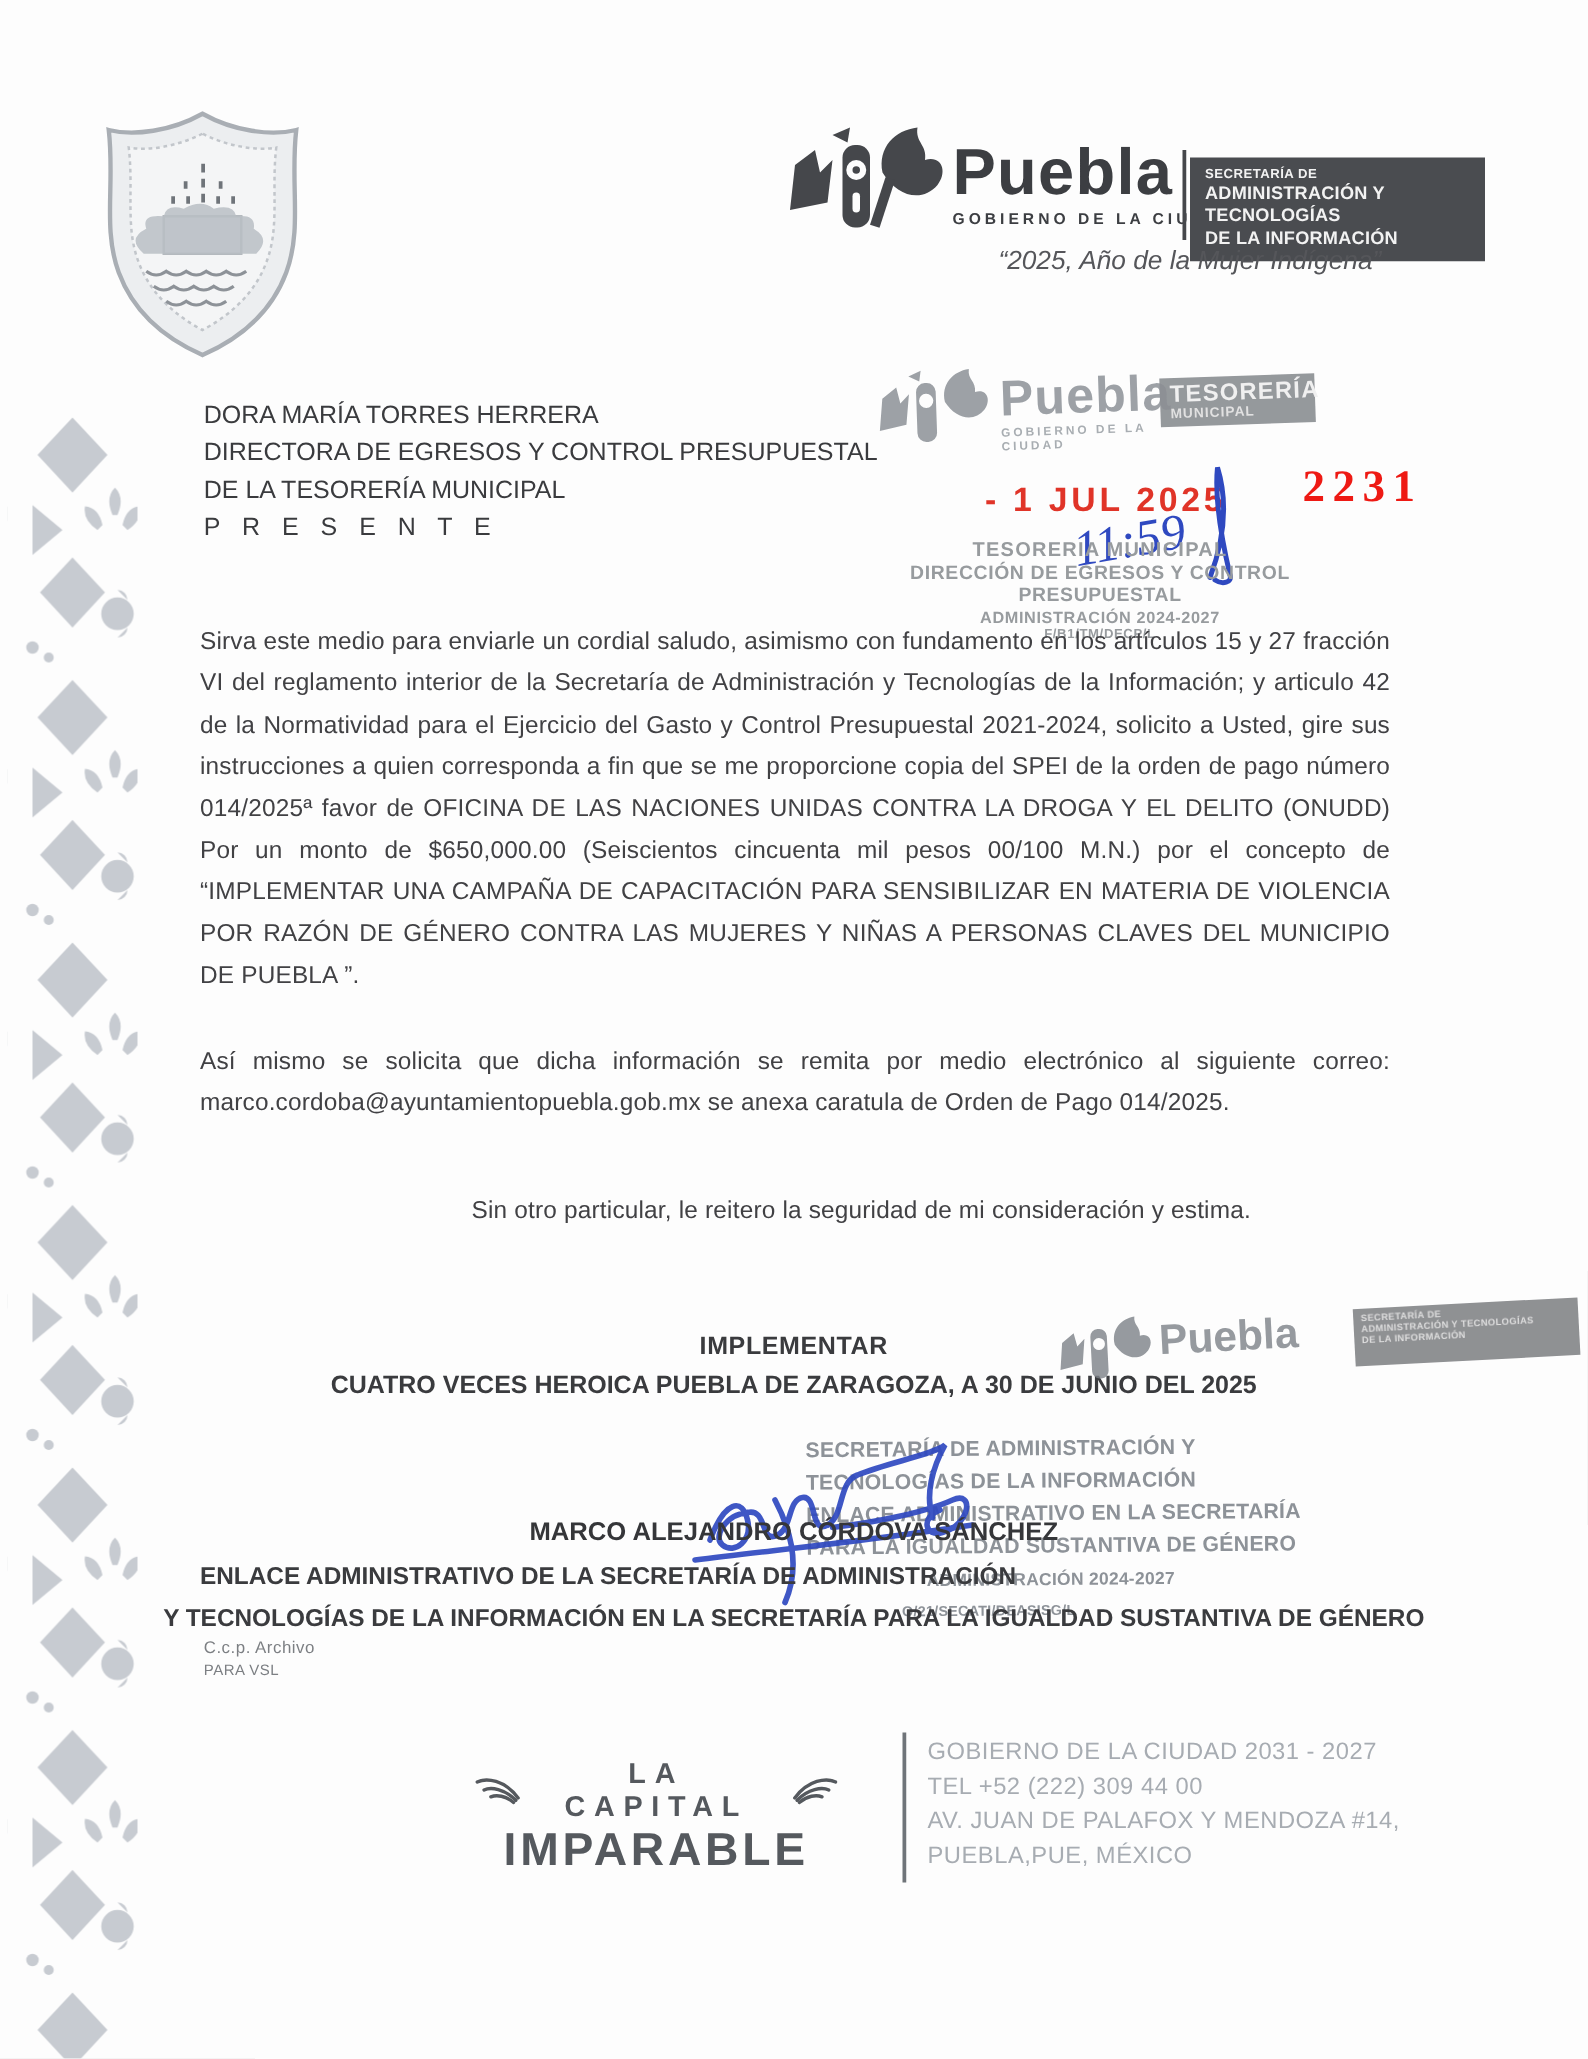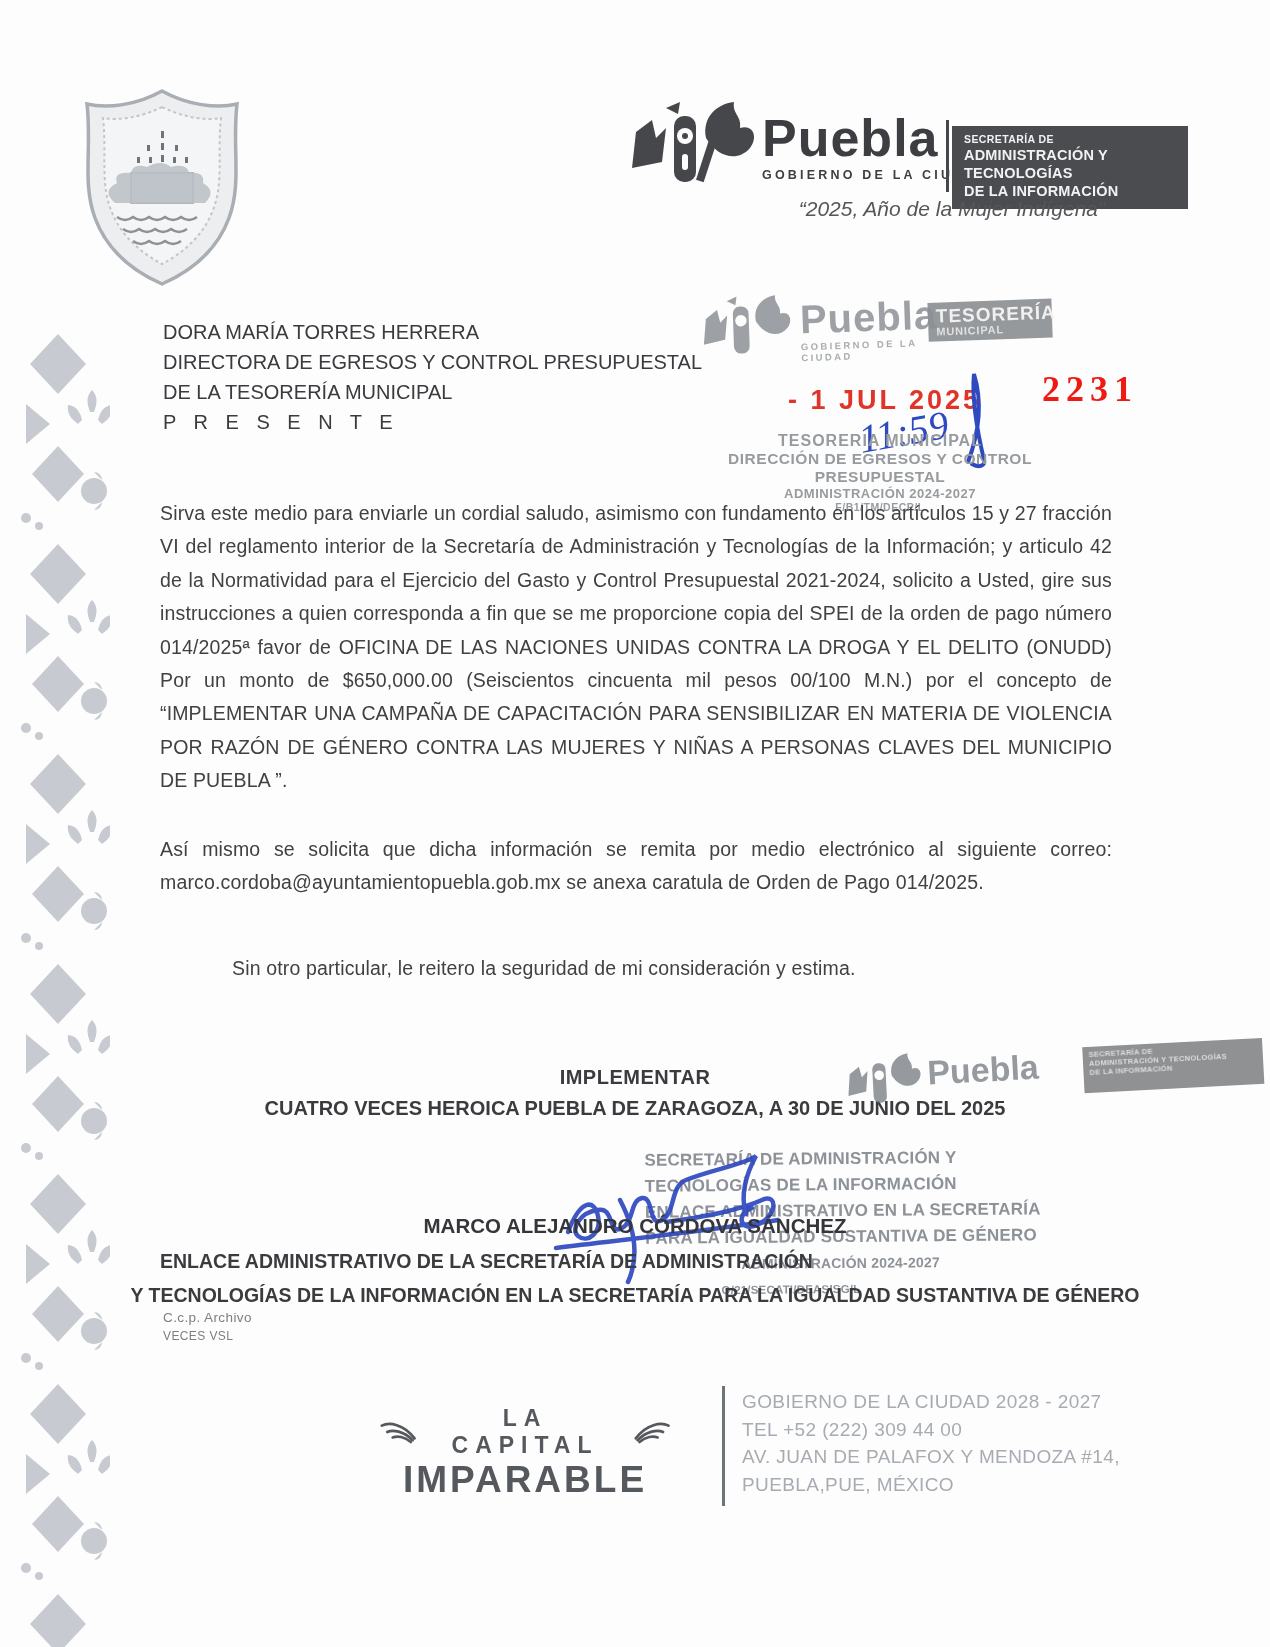--- a/index.html
+++ b/index.html
@@ -159,21 +159,21 @@
   <div class="abs unit-lines" style="left:700px;top:432px;width:360px;">
     <div class="u1">TESORERIA MUNICIPAL</div>
     <div class="u2">DIRECCIÓN DE EGRESOS Y CONTROL</div>
     <div class="u3">PRESUPUESTAL</div>
     <div class="u4">ADMINISTRACIÓN 2024-2027</div>
     <div class="u5">F/B1/TM/DECP/L</div>
   </div>
 
   <div class="abs para" style="left:160px;top:497px;width:952px;">Sirva este medio para enviarle un cordial saludo, asimismo con fundamento en los artículos 15 y 27 fracción VI del reglamento interior de la Secretaría de Administración y Tecnologías de la Información; y articulo 42 de la Normatividad para el Ejercicio del Gasto y Control Presupuestal 2021-2024, solicito a Usted, gire sus instrucciones a quien corresponda a fin que se me proporcione copia del SPEI de la orden de pago número 014/2025ª favor de OFICINA DE LAS NACIONES UNIDAS CONTRA LA DROGA Y EL DELITO (ONUDD) Por un monto de $650,000.00 (Seiscientos cincuenta mil pesos 00/100 M.N.) por el concepto de “IMPLEMENTAR UNA CAMPAÑA DE CAPACITACIÓN PARA SENSIBILIZAR EN MATERIA DE VIOLENCIA POR RAZÓN DE GÉNERO CONTRA LAS MUJERES Y NIÑAS A PERSONAS CLAVES DEL MUNICIPIO DE PUEBLA ”.</div>
   <div class="abs para" style="left:160px;top:833px;width:952px;">Así mismo se solicita que dicha información se remita por medio electrónico al siguiente correo: marco.cordoba@ayuntamientopuebla.gob.mx se anexa caratula de Orden de Pago 014/2025.</div>
-  <div class="abs para" style="left:232px;top:952px;width:880px;text-align:left;">Sin otro particular, le reitero la seguridad de mi consideración y estima.</div>
+  <div class="abs para" style="left:249px;top:952px;width:880px;text-align:center;">Sin otro particular, le reitero la seguridad de mi consideración y estima.</div>
 
   <div class="abs atentamente" style="left:160px;top:1066px;width:950px;text-align:center;">IMPLEMENTAR</div>
   <div class="abs place-date" style="left:160px;top:1097px;width:950px;text-align:center;">CUATRO VECES HEROICA PUEBLA DE ZARAGOZA, A 30 DE JUNIO DEL 2025</div>
 
   <div class="abs" style="left:840px;top:1050px;transform:rotate(-3deg);opacity:.8;">
     <svg style="position:absolute;left:0;top:4px;" width="84" height="56" viewBox="0 0 140 92">
       <g fill="#7d8288">
         <path d="M14 34 L30 22 L34 40 L44 30 L40 64 L10 70 Z"></path>
         <rect x="52" y="18" width="22" height="66" rx="10"></rect>
         <circle cx="63" cy="38" r="8" fill="#fdfdfd"></circle>
@@ -207,21 +207,21 @@
       <path d="M6 108 C70 100 150 92 228 80"></path>
     </g>
   </svg>
 
   <div class="abs signer-name" style="left:160px;top:1214px;width:950px;text-align:center;">MARCO ALEJANDRO CÓRDOVA SÁNCHEZ</div>
   <div class="abs signer-title" style="left:160px;top:1250px;width:950px;">ENLACE ADMINISTRATIVO DE LA SECRETARÍA DE ADMINISTRACIÓN</div>
   <div class="abs signer-title" style="left:90px;top:1284px;width:1090px;text-align:center;">Y TECNOLOGÍAS DE LA INFORMACIÓN EN LA SECRETARÍA PARA LA IGUALDAD SUSTANTIVA DE GÉNERO</div>
 
   <div class="abs cc" style="left:163px;top:1310px;">
     <div>C.c.p. Archivo</div>
-    <div style="font-size:12px;margin-top:4px;">VECES VSL</div>
+    <div style="font-size:12px;margin-top:4px;">PARA VSL</div>
   </div>
 
   <div class="abs" style="left:380px;top:1405px;width:290px;text-align:center;">
     <div style="display:flex;align-items:center;justify-content:center;gap:16px;">
       <svg width="40" height="26" viewBox="0 0 40 26">
         <g fill="none" stroke="#55595e" stroke-width="3" stroke-linecap="round">
           <path d="M38 20 C26 4 10 2 2 6"></path>
           <path d="M36 22 C26 12 14 10 8 13"></path>
           <path d="M34 24 C27 18 19 17 14 19"></path>
         </g>
@@ -234,19 +234,19 @@
           <path d="M6 24 C13 18 21 17 26 19"></path>
         </g>
       </svg>
     </div>
     <div class="cap-line2">IMPARABLE</div>
   </div>
 
   <div class="abs footer-divider" style="left:722px;top:1386px;height:120px;"></div>
 
   <div class="abs footer-contact" style="left:742px;top:1388px;">
-    <div>GOBIERNO DE LA CIUDAD 2028 - 2027</div>
+    <div>GOBIERNO DE LA CIUDAD 2031 - 2027</div>
     <div>TEL +52 (222) 309 44 00</div>
     <div>AV. JUAN DE PALAFOX Y MENDOZA #14,</div>
     <div>PUEBLA,PUE, MÉXICO</div>
   </div>
 
 </div>
 
 </body></html>

